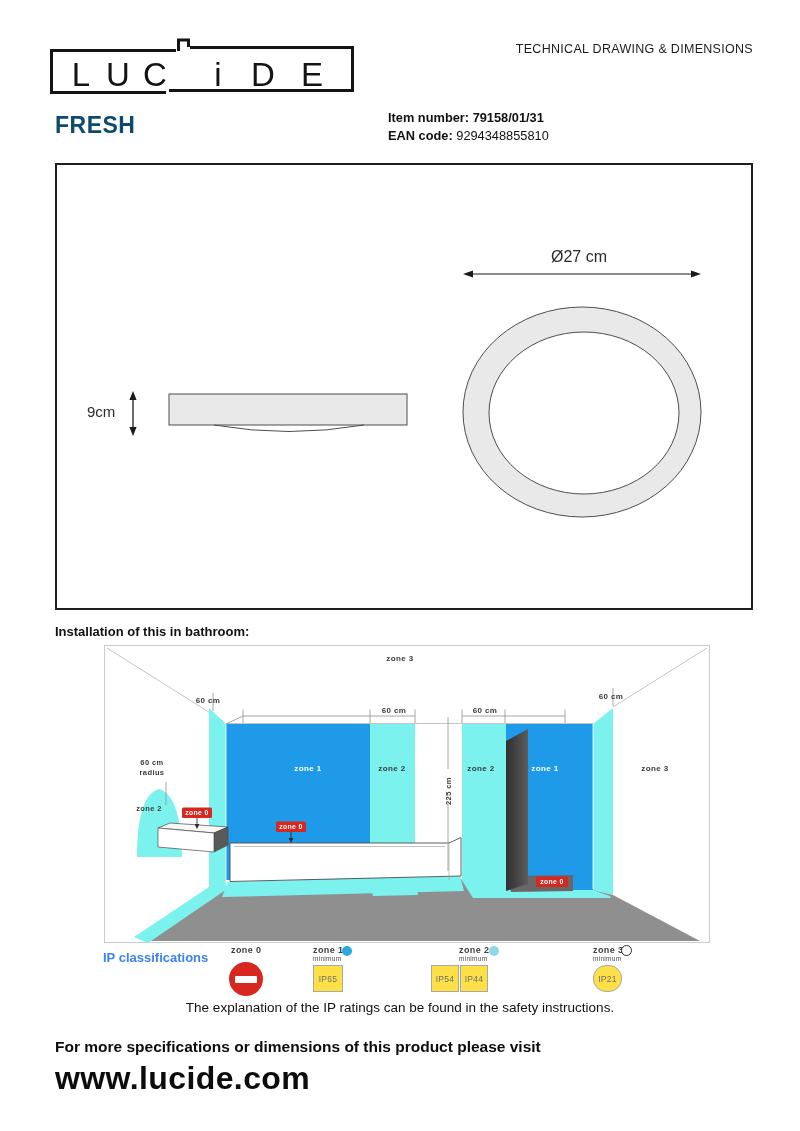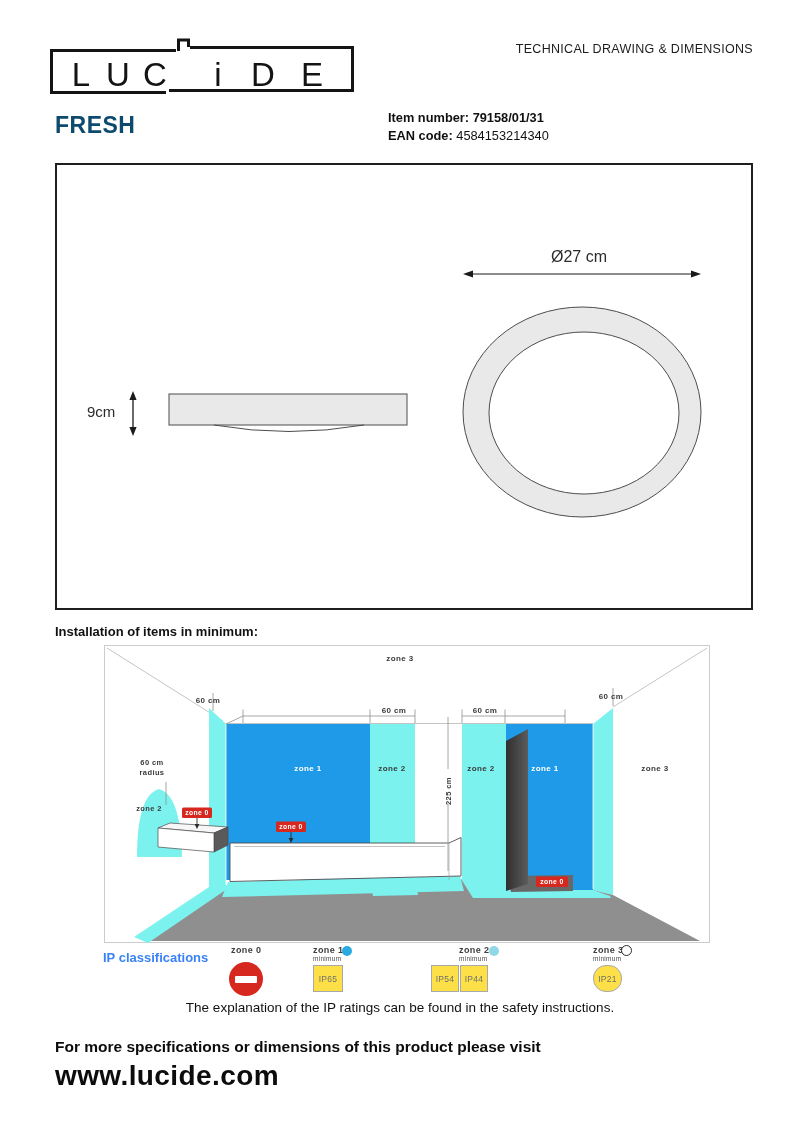--- a/index.html
+++ b/index.html
@@ -25,21 +25,21 @@
   .zmin{font-size:6.5px;color:#4a4a4a;letter-spacing:.3px;}
   .ipbox{border:1px solid #a8a8a8;display:flex;align-items:center;justify-content:center;
          font-size:8.5px;color:#6f6f6f;letter-spacing:.3px;background:#fde047;}
   .dot{border-radius:50%;}
   .noentry{width:34px;height:34px;border-radius:50%;background:#d6281e;display:flex;align-items:center;justify-content:center;}
   .noentry .bar{width:22px;height:7px;background:#fff;border-radius:1px;}
   .ring-outline{width:11px;height:11px;border:1.3px solid #2b2b2b;border-radius:50%;background:#fff;box-sizing:border-box;}
 
   .note-line{left:0;top:1000px;width:800px;text-align:center;font-size:13.5px;color:#111;}
   .footer-1{left:55px;top:1038px;font-size:15.5px;font-weight:bold;color:#0c0c0c;}
-  .footer-2{left:55px;top:1060px;font-size:28px;font-weight:bold;letter-spacing:.4px;color:#0c0c0c;}
+  .footer-2{left:55px;top:1060px;font-size:32px;font-weight:bold;letter-spacing:.4px;color:#0c0c0c;}
 
   svg{display:block;}
   svg text{font-family:"Liberation Sans",sans-serif;}
 </style>
 </head>
 <body>
 
 <div class="page">
 
   <svg class="abs" style="left:48px;top:34px;" width="312" height="60" viewBox="0 -6 312 54">
@@ -56,21 +56,21 @@
       <text x="215" y="43">D</text>
       <text x="264" y="43">E</text>
     </g>
   </svg>
 
   <div class="abs doc-title">TECHNICAL DRAWING &amp; DIMENSIONS</div>
 
   <div class="abs product-name">FRESH</div>
   <div class="abs item-block">
     <div><b>Item number:</b> <b>79158/01/31</b></div>
-    <div><b>EAN code:</b> <span>4584153214340</span></div>
+    <div><b>EAN code:</b> <span>9294348855810</span></div>
   </div>
 
   <div class="abs draw-box">
     <svg width="694" height="443" viewBox="0 0 694 443">
 
       <g>
         <rect x="112" y="229" width="238" height="31" fill="#e9e9e9" stroke="#4d4d4d" stroke-width="1"></rect>
         <path d="M157,260 Q232,273 307,260" fill="none" stroke="#4d4d4d" stroke-width="1"></path>
         <line x1="76" y1="234" x2="76" y2="263" stroke="#1a1a1a" stroke-width="1.3"></line>
         <polygon points="76,226 72.4,235 79.6,235" fill="#1a1a1a"></polygon>
@@ -82,21 +82,21 @@
         <ellipse cx="525" cy="247" rx="119" ry="105" fill="#e9e9e9" stroke="#4d4d4d" stroke-width="1"></ellipse>
         <ellipse cx="527" cy="248" rx="95" ry="81" fill="#ffffff" stroke="#4d4d4d" stroke-width="1"></ellipse>
         <line x1="415" y1="109" x2="635" y2="109" stroke="#1a1a1a" stroke-width="1.1"></line>
         <polygon points="406,109 416,105.4 416,112.6" fill="#1a1a1a"></polygon>
         <polygon points="644,109 634,105.4 634,112.6" fill="#1a1a1a"></polygon>
         <text x="522" y="97" font-size="16" fill="#2b2b2b" text-anchor="middle">Ø27 cm</text>
       </g>
     </svg>
   </div>
 
-  <div class="abs install-heading">Installation of items in minimum:</div>
+  <div class="abs install-heading">Installation of this in bathroom:</div>
 
   <svg class="abs" style="left:104px;top:645px;" width="606" height="298" viewBox="0 0 606 298">
     <defs>
       <linearGradient id="panelGrad" x1="0" y1="0" x2="1" y2="0">
         <stop offset="0" stop-color="#2f2f2f"></stop>
           <stop offset="1" stop-color="#5c5c5c"></stop>
       </linearGradient>
     </defs>
 
     <rect x="0.5" y="0.5" width="605" height="297" fill="#ffffff" stroke="#cccccc" stroke-width="1"></rect>

